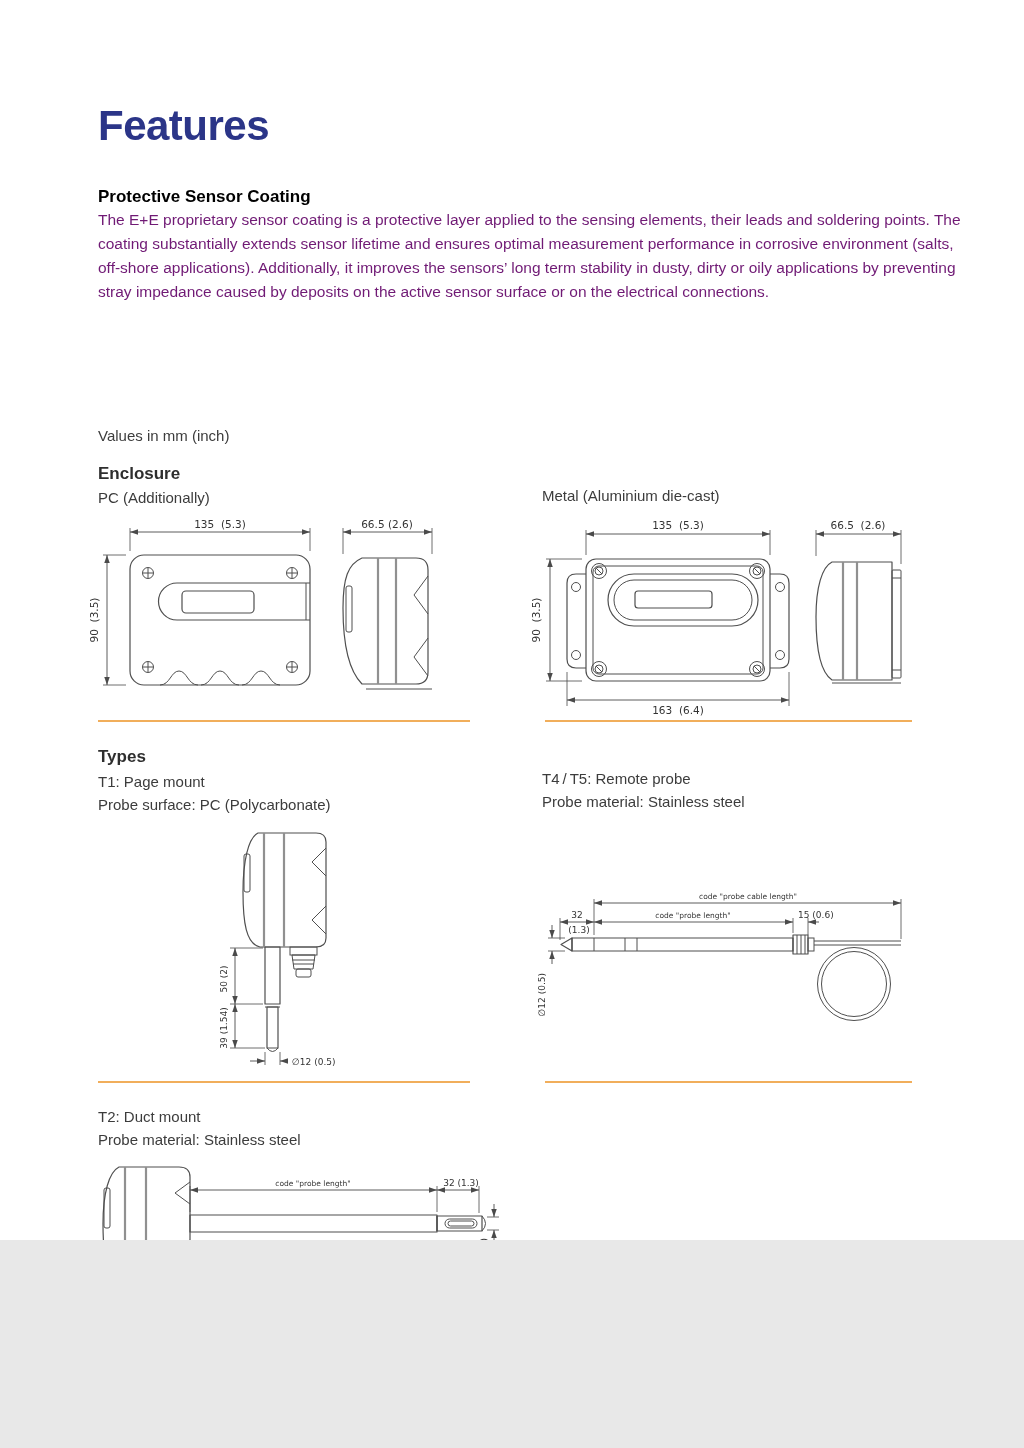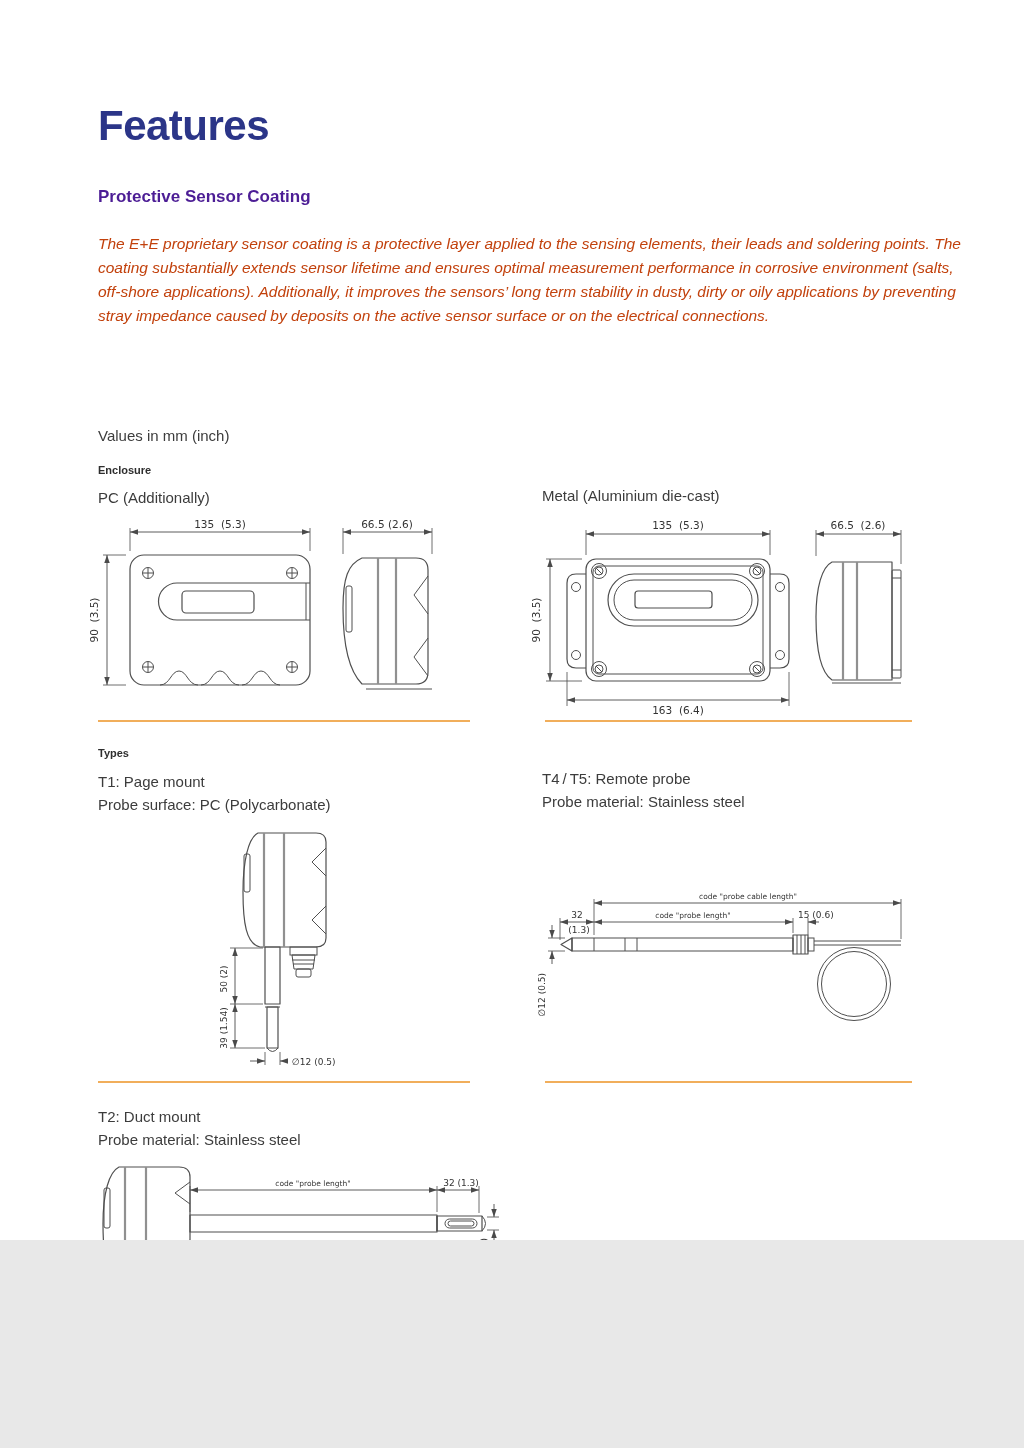--- a/index.html
+++ b/index.html
@@ -1,22 +1,22 @@
 <!DOCTYPE html>
 <html><head>
 <meta charset="utf-8">
 <style>
   html,body{margin:0;padding:0;background:#e8e8e8;}
   .page{position:relative;width:1024px;height:1240px;background:#ffffff;margin:0 auto;
         font-family:"Liberation Sans","DejaVu Sans",sans-serif;color:#3c3c3c;overflow:hidden;}
   .h1{position:absolute;left:98px;font-size:42px;font-weight:bold;color:#2B3588;line-height:46px;letter-spacing:-0.5px;}
-  .orange-head{position:absolute;left:98px;font-size:17px;font-weight:bold;color:#4c1d95;}
-  .para{position:absolute;left:98px;top:232px;width:864px;font-size:15.5px;line-height:24px;color:#c2410c;font-style:italic;}
+  .orange-head{position:absolute;left:98px;font-size:17px;font-weight:bold;color:#000000;}
+  .para{position:absolute;left:98px;top:208px;width:864px;font-size:15.5px;line-height:24px;color:#701a75;}
   .note{position:absolute;left:98px;font-size:15px;}
-  .bold-label{position:absolute;left:98px;font-size:11px;font-weight:bold;color:#2e2e2e;}
+  .bold-label{position:absolute;left:98px;font-size:17px;font-weight:bold;color:#2e2e2e;}
   .label{position:absolute;font-size:15px;color:#3c3c3c;}
   .divider{position:absolute;height:2px;background:#F1AE5B;}
   .footer-text{position:absolute;font-size:18px;color:#0369a1;}
   svg{position:absolute;overflow:visible;}
   .outline{fill:none;stroke:#4f4f4f;stroke-width:1.2;stroke-linejoin:round;}
   .thin{fill:none;stroke:#4f4f4f;stroke-width:1;}
   .seam{stroke:#909090;stroke-width:2.2;fill:none;}
   .dim{stroke:#4a4a4a;stroke-width:0.9;fill:none;}
   .ext{stroke:#4a4a4a;stroke-width:0.8;fill:none;}
   .dt{font-family:"DejaVu Sans","Liberation Sans",sans-serif;font-size:10.5px;fill:#333;text-anchor:middle;}

